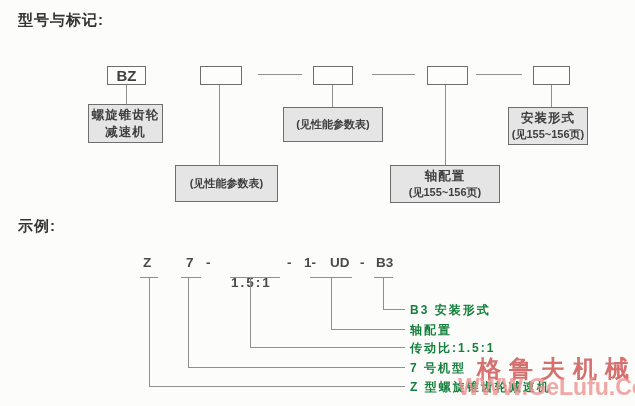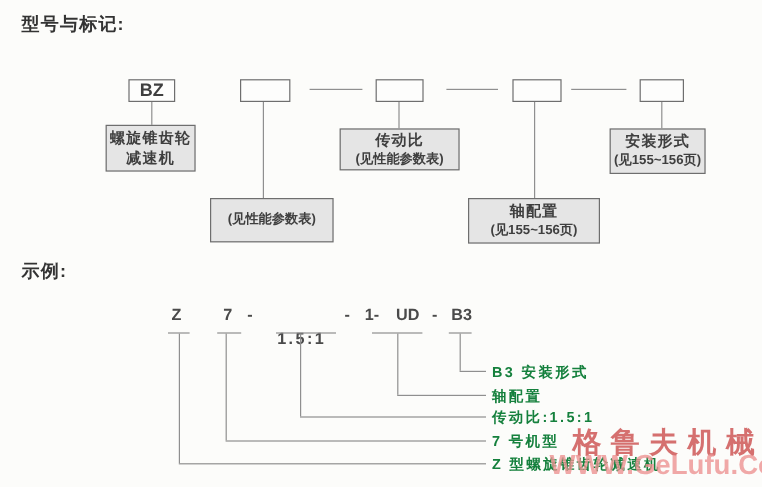--- a/index.html
+++ b/index.html
@@ -105,21 +105,20 @@
   <div class="vline" style="left:332px; top:85px; height:22px;"></div>
   <div class="vline" style="left:445px; top:85px; height:80px;"></div>
   <div class="vline" style="left:551px; top:85px; height:22px;"></div>
 
   <div class="lblbox" style="left:88px; top:104px; width:75px; height:39px;">
     <div class="l1">螺旋锥齿轮</div>
     <div class="l1">减速机</div>
   </div>
 
   <div class="lblbox" style="left:283px; top:107px; width:100px; height:35px;">
-    <div class="l1">传动比</div>
     <div class="l2">(见性能参数表)</div>
   </div>
 
   <div class="lblbox" style="left:508px; top:107px; width:80px; height:38px;">
     <div class="l1">安装形式</div>
     <div class="l2">(见155~156页)</div>
   </div>
 
   <div class="lblbox" style="left:175px; top:165px; width:103px; height:37px;">
     <div class="l2">(见性能参数表)</div>

